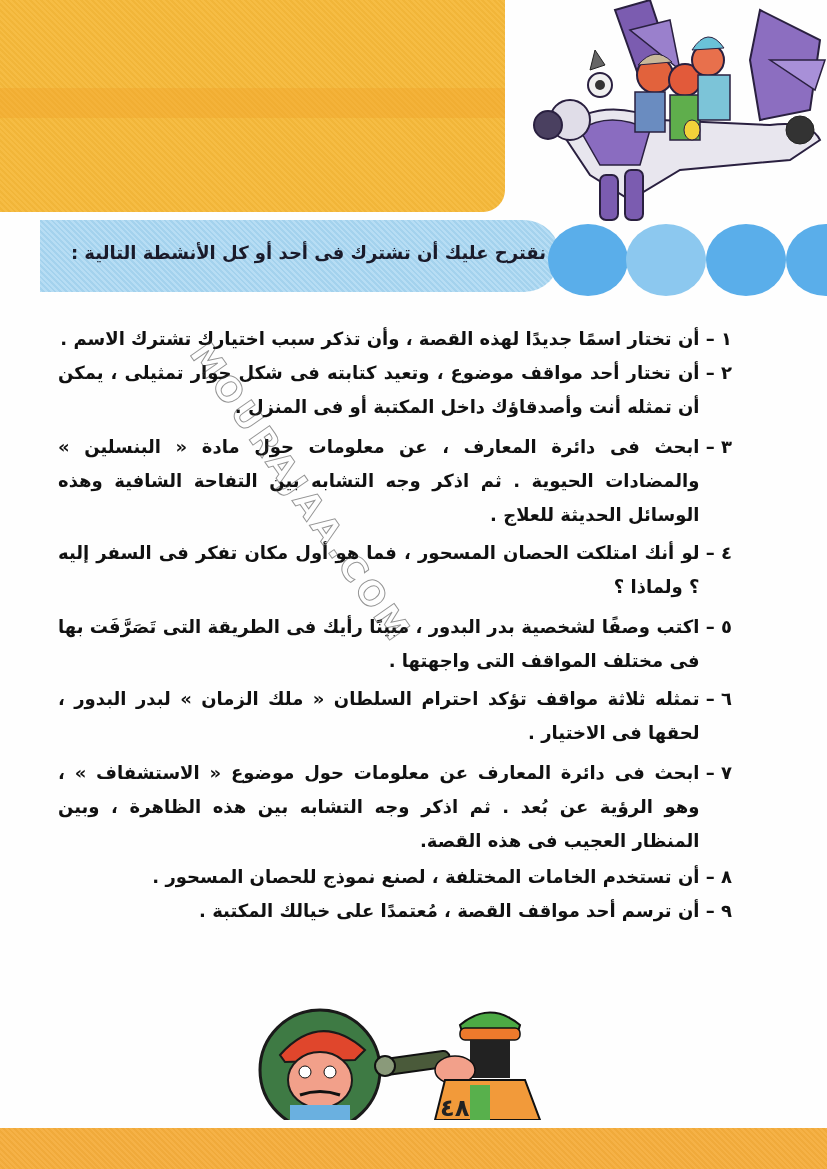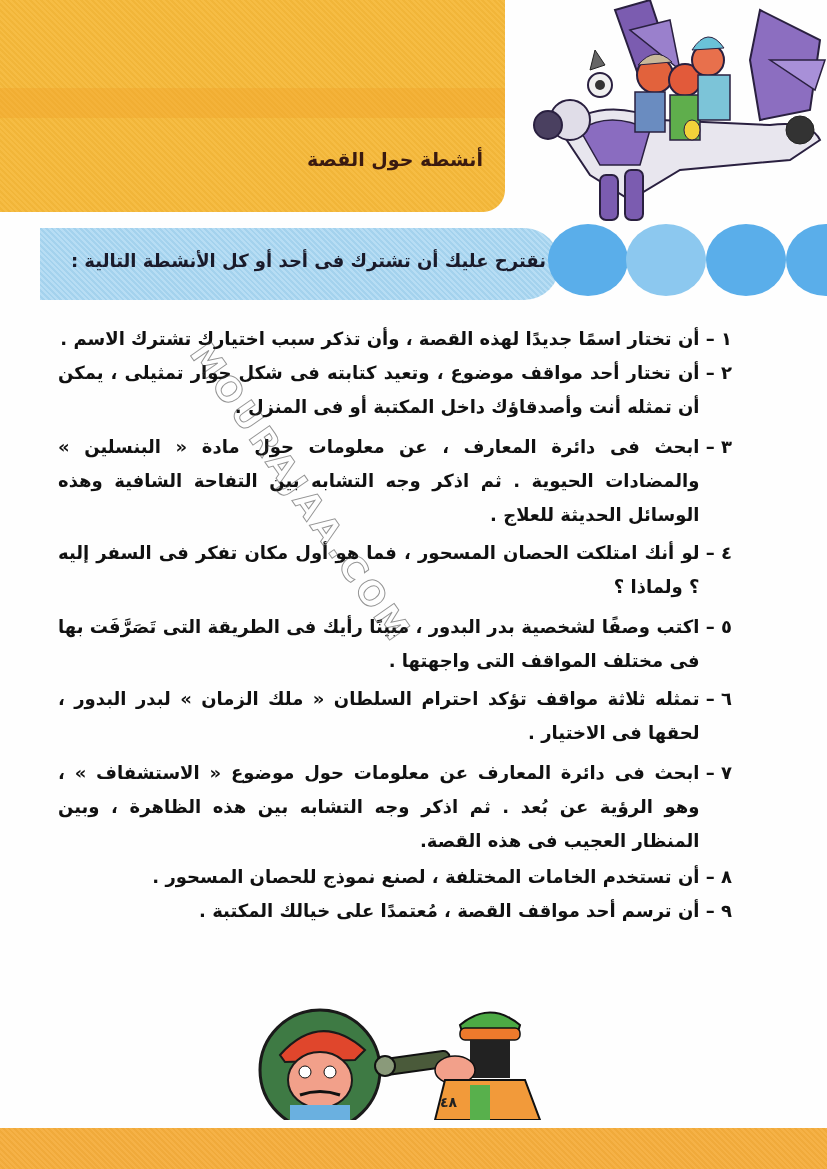--- a/index.html
+++ b/index.html
@@ -19,21 +19,21 @@
     background: rgba(240,160,40,0.35);
   }
   .section-title {
     position: absolute; right: 22px; top: 148px;
     direction: rtl; font-size: 19px; font-weight: bold; color: #3a1a10;
   }
   .illustration-top {
     position: absolute; left: 520px; top: 0; width: 307px; height: 230px;
   }
   .subtitle-bar {
-    position: absolute; left: 40px; top: 228px; width: 520px; height: 72px;
+    position: absolute; left: 40px; top: 220px; width: 520px; height: 72px;
     background: #a7d6f2;
     background-image: repeating-linear-gradient(45deg, rgba(255,255,255,0.18) 0 2px, rgba(0,0,0,0.02) 2px 4px);
     border-radius: 0 36px 36px 0;
     text-align: center;
   }
   .subtitle-text {
     position: absolute; right: 14px; top: 22px; direction: rtl;
     font-size: 18px; font-weight: bold; color: #1a1a2a; white-space: nowrap;
   }
   .circle {
@@ -53,34 +53,33 @@
     position: absolute; left: 215px; top: 335px; transform: rotate(55deg);
     transform-origin: left top;
     font-size: 34px; font-weight: bold; letter-spacing: 4px;
     color: transparent; -webkit-text-stroke: 1px rgba(60,60,60,0.55);
     white-space: nowrap; pointer-events: none;
   }
   .illustration-bottom {
     position: absolute; left: 255px; top: 1000px; width: 310px; height: 120px;
   }
   .page-number {
-    position: absolute; left: 440px; top: 1094px; font-size: 14px; font-weight: bold; color: #222;
+    position: absolute; left: 440px; top: 1094px; font-size: 24px; font-weight: bold; color: #222;
   }
   .bottom-bar {
     position: absolute; left: 0; top: 1128px; width: 827px; height: 41px;
     background: #f5ad3c;
     background-image: repeating-linear-gradient(45deg, rgba(255,255,255,0.06) 0 2px, rgba(0,0,0,0.02) 2px 4px);
   }
 </style>
 </head>
 <body>
 
 <div class="top-banner">
   <div class="band"></div>
-  <div class="section-title">أنشطة حول القصة</div>
 </div>
 
 <svg class="illustration-top" viewBox="0 0 307 230">
 
   <path d="M95 10 L130 0 L150 60 L120 80 Z" fill="#7b5cb0" stroke="#2a2040" stroke-width="2"></path>
   <path d="M110 30 L150 20 L160 70 Z" fill="#9a80cc" stroke="#2a2040" stroke-width="1.5"></path>
   <path d="M240 10 L300 40 L290 110 L240 120 L230 60 Z" fill="#8c6ec0" stroke="#2a2040" stroke-width="2"></path>
   <path d="M250 60 L305 60 L295 90 Z" fill="#a890d8" stroke="#2a2040" stroke-width="1.5"></path>
 
   <path d="M40 130 Q80 95 140 120 L250 125 Q290 120 300 140 L270 160 L160 170 L110 200 L70 175 Z" fill="#e8e6ee" stroke="#2a2040" stroke-width="2"></path>

